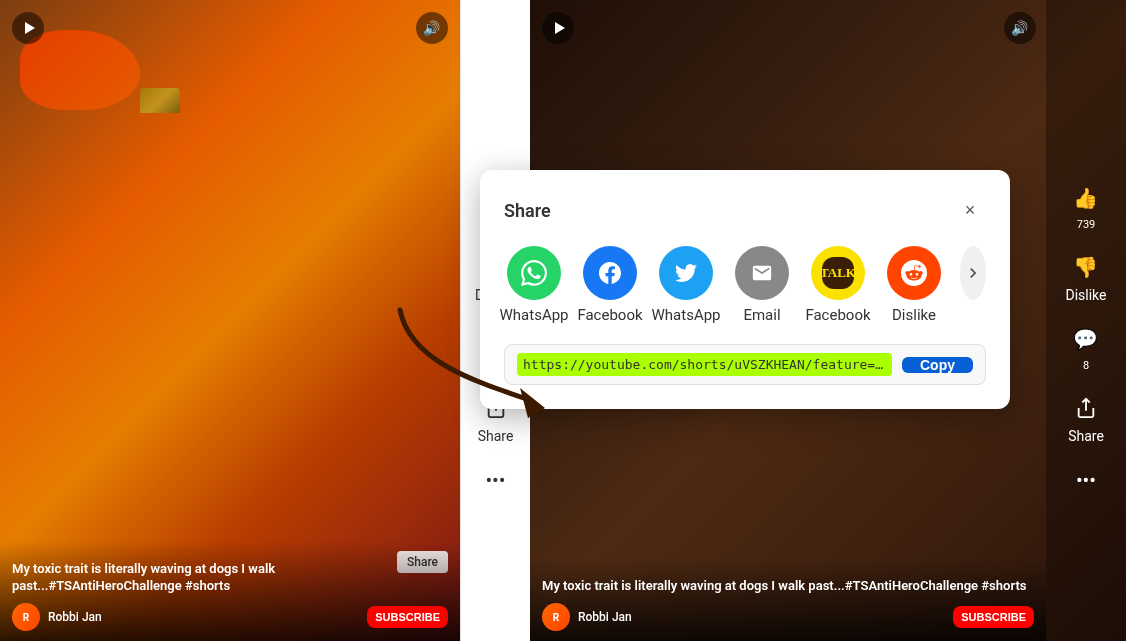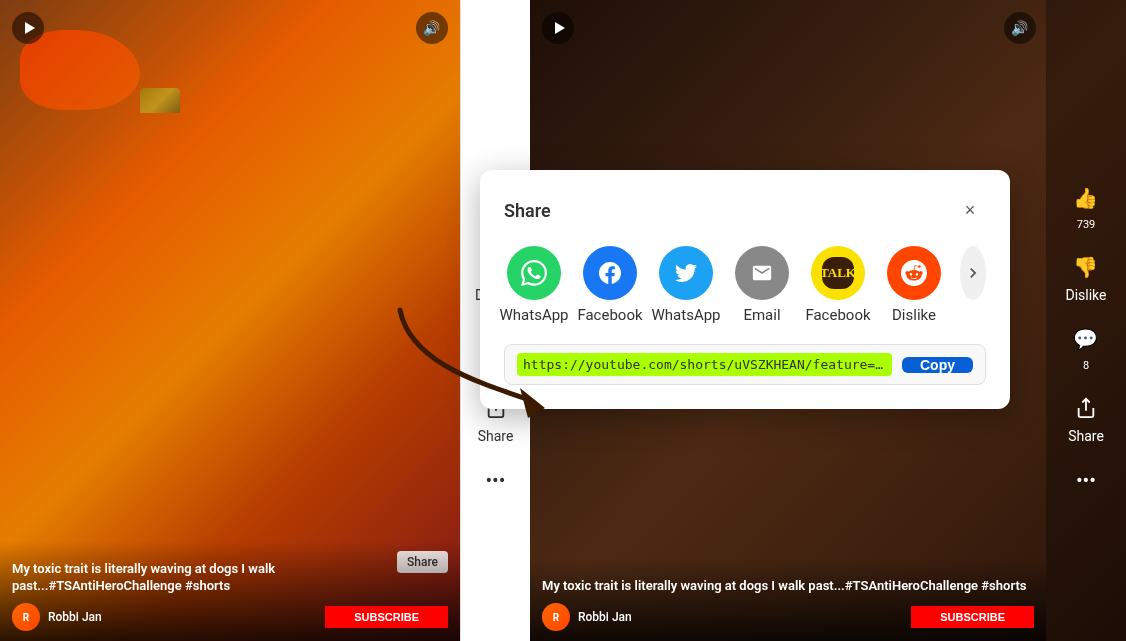--- a/index.html
+++ b/index.html
@@ -175,22 +175,22 @@
     .channel-name {
       color: white;
       font-size: 12px;
       font-weight: 500;
     }
 
     .subscribe-btn {
       background: #FF0000;
       color: white;
       border: none;
-      padding: 5px 29px;
-      border-radius: 0;
+      padding: 5px 8px;
+      border-radius: 8px;
       font-size: 11px;
       font-weight: 600;
       cursor: pointer;
       margin-left: auto;
     }
 
     
     .share-badge {
       position: absolute;
       bottom: 68px;

